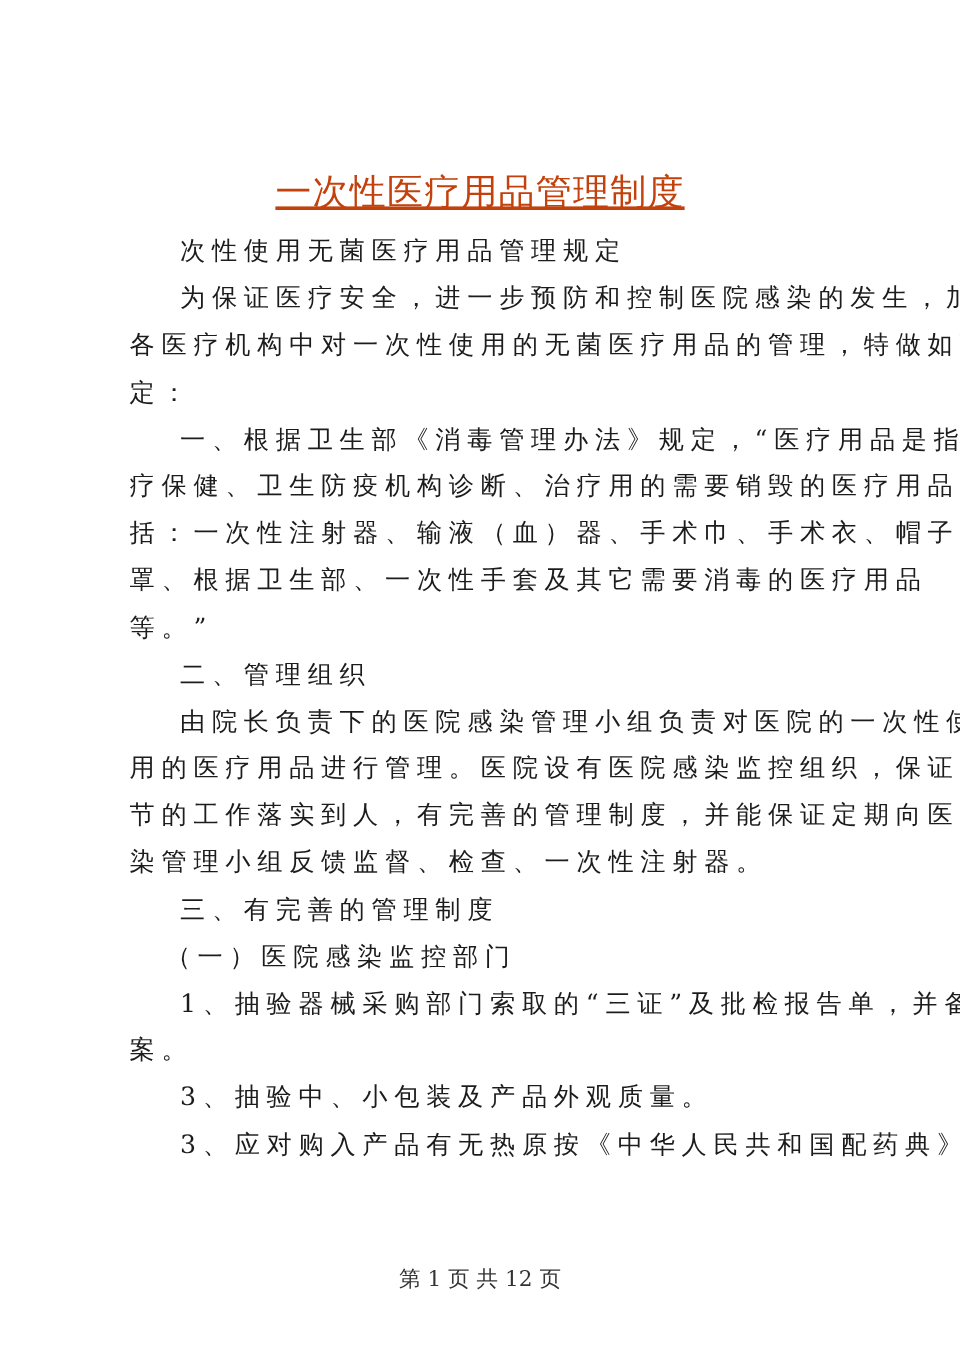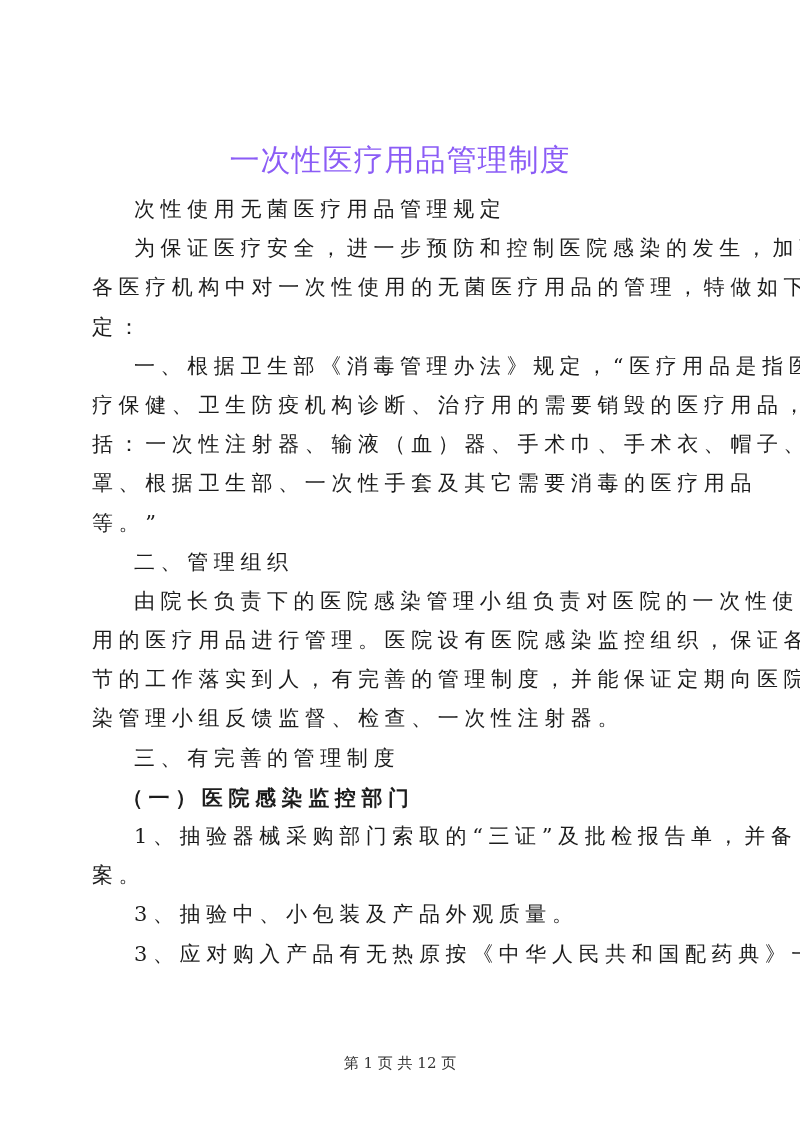--- a/index.html
+++ b/index.html
@@ -10,43 +10,44 @@
     overflow: hidden;
     font-family: "DejaVu Serif", "Liberation Serif", serif;
     color: #1a1a1a;
   }
   .page-title {
     position: absolute;
     top: 140px; left: 0; width: 800px;
     text-align: center;
     font-size: 30px;
     letter-spacing: 1px;
-    color: #8b5cf6;
+    color: #c2410c;
+    text-decoration: underline;
   }
   .body-text {
     position: absolute;
     top: 190px;
-    left: 92px;
+    left: 108px;
     width: 594px;
   }
   .line {
     height: 39.2px;
     line-height: 39.2px;
     font-size: 21px;
     letter-spacing: 5.6px;
     white-space: nowrap;
     color: #1c1c1c;
   }
   .indent { padding-left: 42px; }
-  .indent-small { padding-left: 30px; font-weight: bold; }
+  .indent-small { padding-left: 30px; }
   .footer {
     position: absolute;
     top: 1054px; left: 0; width: 800px;
     text-align: center;
-    font-size: 15px;
+    font-size: 18px;
     color: #333;
   }
 </style>
 </head>
 <body>
 
 <div class="page-title">一次性医疗用品管理制度</div>
 
 <div class="body-text">
   <div class="line indent">次性使用无菌医疗用品管理规定</div>

